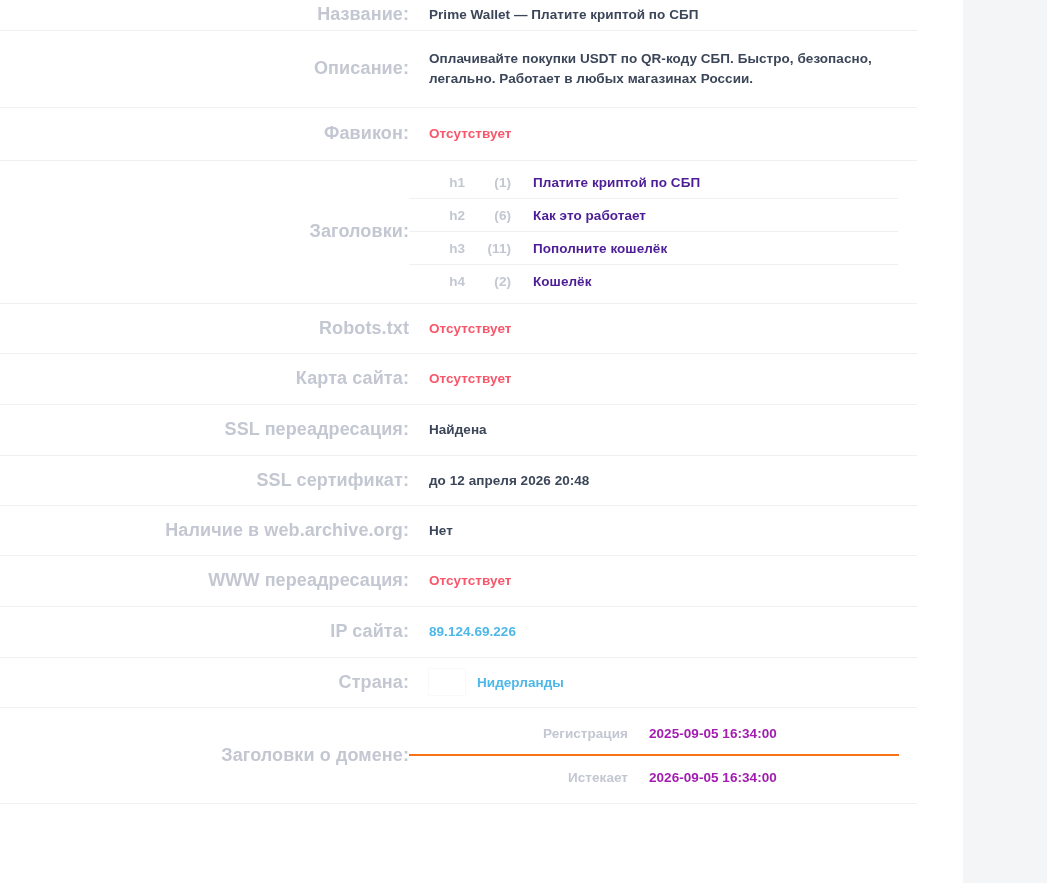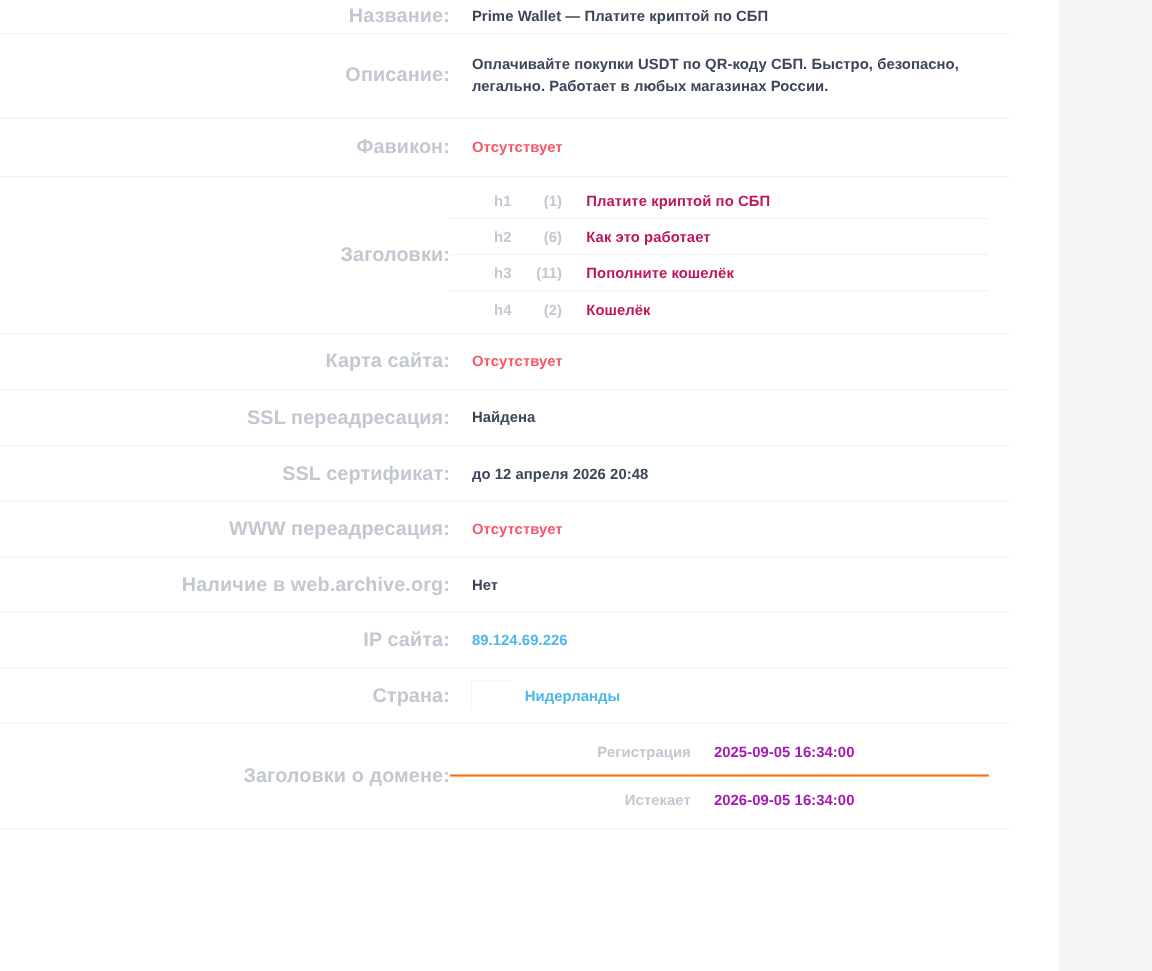--- a/index.html
+++ b/index.html
@@ -115,21 +115,21 @@
   }
   .h-count {
     width: 45px;
     text-align: right;
     color: #c3c7d1;
     font-weight: 700;
     padding-right: 0;
   }
   .h-text {
     padding-left: 22px;
-    color: #be185d;
+    color: #4c1d95;
     font-weight: 700;
   }
 
   
   .domtable {
     width: 490px;
     border-collapse: collapse;
     table-layout: fixed;
     margin-left: -20px;
   }
@@ -221,45 +221,49 @@
                 <tr>
                   <td class="h-tag">h4</td>
                   <td class="h-count">(2)</td>
                   <td class="h-text">Кошелёк</td>
                 </tr>
               </tbody>
             </table>
           </td>
         </tr>
 
+        <tr class="row row-50">
+          <td class="cell-label">Robots.txt</td>
+          <td class="cell-value v-missing">Отсутствует</td>
+        </tr>
 
         <tr class="row row-51">
           <td class="cell-label">Карта сайта:</td>
           <td class="cell-value v-missing">Отсутствует</td>
         </tr>
 
 
         <tr class="row row-51">
           <td class="cell-label">SSL переадресация:</td>
           <td class="cell-value v-dark">Найдена</td>
         </tr>
 
         <tr class="row row-50">
           <td class="cell-label">SSL сертификат:</td>
           <td class="cell-value v-dark">до 12 апреля 2026 20:48</td>
         </tr>
 
+        <tr class="row row-50">
+          <td class="cell-label">Наличие в web.archive.org:</td>
+          <td class="cell-value v-dark">Нет</td>
+        </tr>
+
         <tr class="row row-51">
           <td class="cell-label">WWW переадресация:</td>
           <td class="cell-value v-missing">Отсутствует</td>
-        </tr>
-
-        <tr class="row row-50">
-          <td class="cell-label">Наличие в web.archive.org:</td>
-          <td class="cell-value v-dark">Нет</td>
         </tr>
 
         <tr class="row row-51">
           <td class="cell-label">IP сайта:</td>
           <td class="cell-value">
             <span class="v-link">89.124.69.226</span>
           </td>
         </tr>
 
         <tr class="row row-50">

